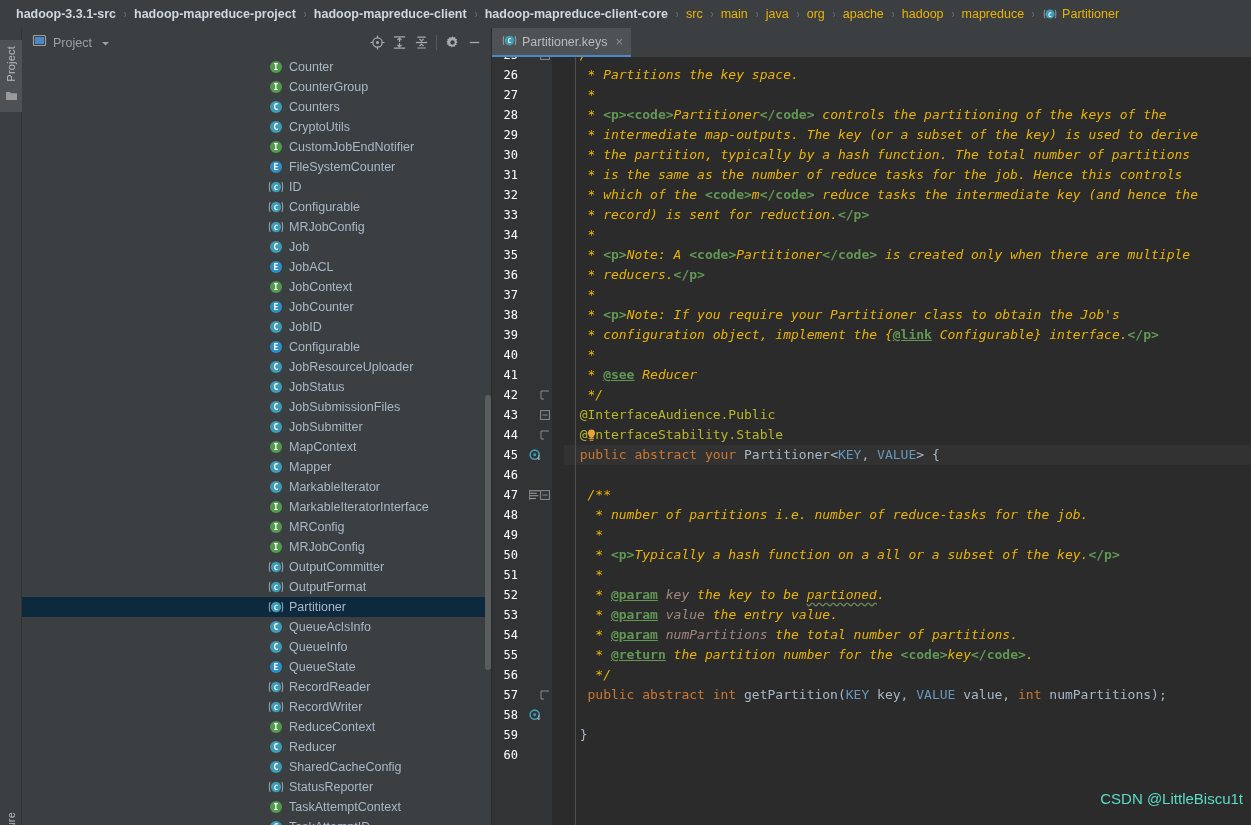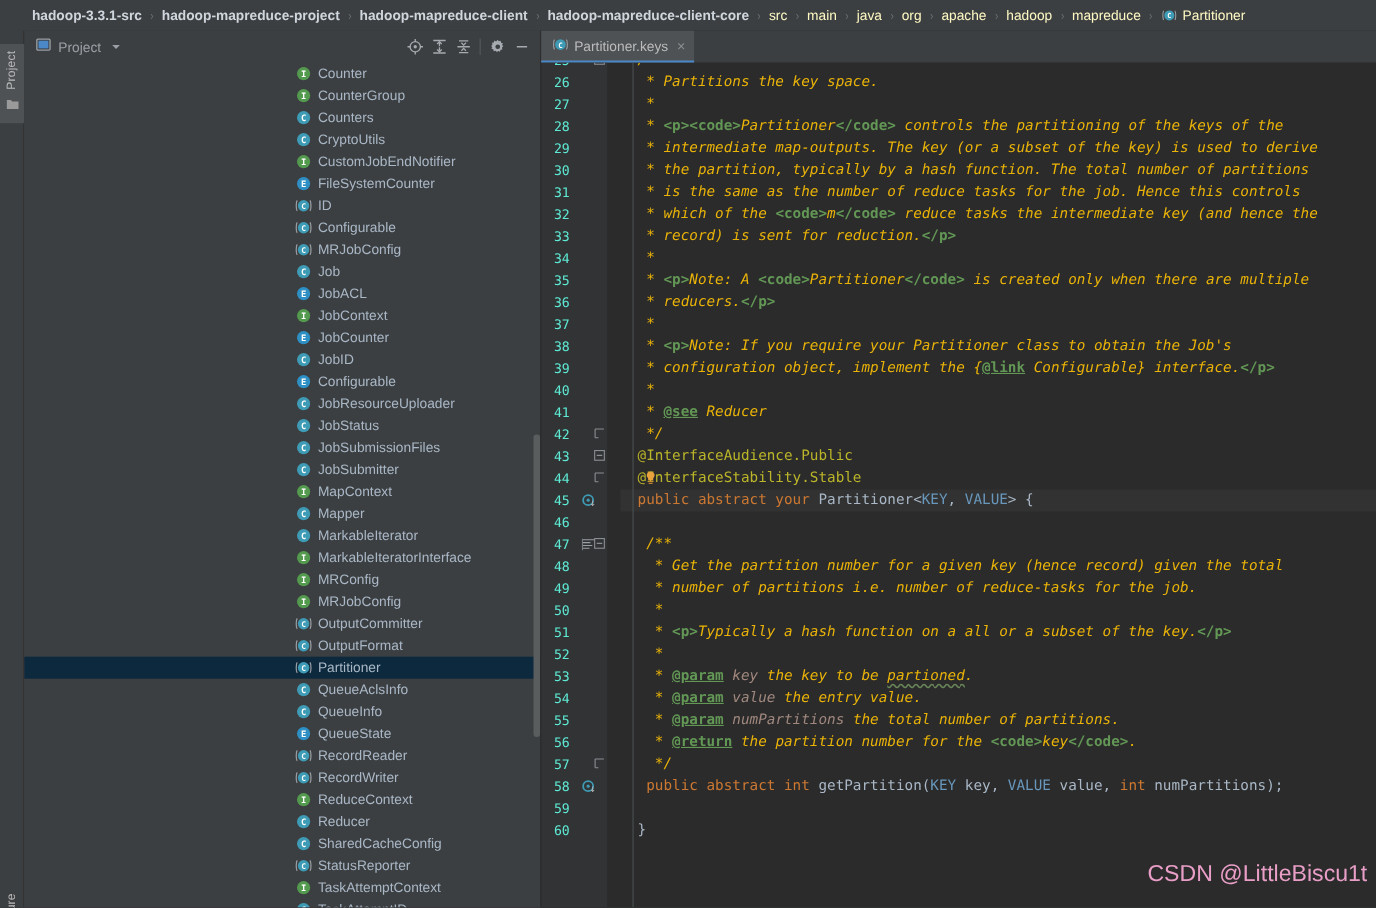--- a/index.html
+++ b/index.html
@@ -8,26 +8,26 @@
     background: #3c3f41;
     font-family: "Liberation Sans", sans-serif;
     overflow: hidden;
   }
 
   
   #breadcrumb-bar {
     height: 28px;
     background: #3c3f41;
     display: flex; align-items: center;
-    padding-left: 29px;
+    padding-left: 16px;
     font-size: 12.5px;
     white-space: nowrap;
     overflow: hidden;
   }
-  .crumb { color: #fef9c3; display: flex; align-items: center; }
+  .crumb { color: #eab308; display: flex; align-items: center; }
   .crumb.bold { font-weight: bold; color: #cfd6dd; }
   .crumb-sep {
     color: #6b7075; margin: 0 7px; font-size: 12px;
     transform: scaleX(0.75);
   }
   .cls-ico {
     display: inline-flex; align-items: center; justify-content: center;
     width: 15px; height: 15px; margin-right: 5px; flex: 0 0 auto;
   }
 
@@ -132,21 +132,21 @@
     width: 60px; flex: 0 0 60px; position: relative;
     background: #313335;
   }
   .gut-row {
     height: 20px; display: flex; align-items: center;
     justify-content: flex-end;
     position: relative;
   }
   .lineno {
     font-family: "DejaVu Sans Mono", monospace;
-    font-size: 12px; color: #5eead4;
+    font-size: 12px; color: #ffffff;
     width: 26px; text-align: right;
   }
   .gut-icons {
     width: 34px; height: 20px; position: relative;
     display: flex; align-items: center; justify-content: center;
   }
   .fold-mark { position: absolute; right: 2px; }
 
   #code-pane {
     flex: 1; position: relative; overflow: hidden;
@@ -161,30 +161,30 @@
   
   .cmt      { color: #eab308; font-style: italic; }
   .cmt-tagb { color: #629755; font-style: normal; font-weight: bold; }
   .jdoc-tag { color: #629755; font-weight: bold; text-decoration: underline; font-style: normal;}
   .jdoc-par { color: #a1887f; font-style: italic; }
   .anno     { color: #bbb529; }
   .kw       { color: #cc7832; font-weight: normal; }
   .typ      { color: #a9b7c6; }
   .gen      { color: #6897bb; }
   .ident    { color: #a9b7c6; }
-  .typo     { text-decoration: underline wavy #6a8759; text-underline-offset: 3px;}
+  .typo     { text-decoration: underline wavy #6a8759; text-underline-offset: 3px; font-family: Liberation Mono, monospace;}
 
   #indent-guide {
     position: absolute; left: 23px; top: 0; width: 1px; height: 100%;
     background: #4b5052;
   }
   #watermark {
     position: absolute; right: 8px; bottom: 18px;
     font-family: "Liberation Sans", sans-serif;
-    font-size: 21px; color: #f9a8d4; opacity: .92;
+    font-size: 15px; color: #5eead4; opacity: .92;
   }
 </style>
 </head>
 <body>
 
 <div id="breadcrumb-bar">
     <span class="crumb bold">
       <span>hadoop-3.3.1-src</span>
     </span>
     <span class="crumb-sep">›</span>
@@ -907,21 +907,20 @@
             <div class="code-row"><span class="cmt">   */</span></div>
             <div class="code-row"><span class="anno">  @InterfaceAudience.Public</span></div>
             <div class="code-row" style="position: relative;"><span class="anno">  @InterfaceStability.Stable</span><span style="position: absolute; left: 22px; margin-top: 3px;"><svg width="11" height="13" viewBox="0 0 11 13">
                   <path d="M5.5 0.6a3.6 3.6 0 0 1 2.3 6.4v1.6H3.2V7A3.6 3.6 0 0 1 5.5.6z" fill="#e8a33d"></path>
                   <rect x="3.4" y="9.2" width="4.2" height="1.1" fill="#c98a2f"></rect>
                   <rect x="3.7" y="10.9" width="3.6" height="1" fill="#c98a2f"></rect>
                 </svg></span></div>
             <div class="code-row" style="background: rgb(50, 50, 50);"><span class="ident">  </span><span class="kw">public abstract your</span><span class="typ"> Partitioner</span><span class="typ">&lt;</span><span class="gen">KEY</span><span class="typ">, </span><span class="gen">VALUE</span><span class="typ">&gt; {</span></div>
             <div class="code-row"><span class="ident"></span></div>
             <div class="code-row"><span class="cmt">   /**</span></div>
-            <div class="code-row"><span class="cmt">    * Get the partition number for a given key (hence record) given the total</span></div>
             <div class="code-row"><span class="cmt">    * number of partitions i.e. number of reduce-tasks for the job.</span></div>
             <div class="code-row"><span class="cmt">    *</span></div>
             <div class="code-row"><span class="cmt">    * </span><span class="cmt-tagb">&lt;p&gt;</span><span class="cmt">Typically a hash function on a all or a subset of the key.</span><span class="cmt-tagb">&lt;/p&gt;</span></div>
             <div class="code-row"><span class="cmt">    *</span></div>
             <div class="code-row"><span class="cmt">    * </span><span class="jdoc-tag">@param</span><span class="jdoc-par"> key</span><span class="cmt"> the key to be </span><span class="cmt typo">partioned</span><span class="cmt">.</span></div>
             <div class="code-row"><span class="cmt">    * </span><span class="jdoc-tag">@param</span><span class="jdoc-par"> value</span><span class="cmt"> the entry value.</span></div>
             <div class="code-row"><span class="cmt">    * </span><span class="jdoc-tag">@param</span><span class="jdoc-par"> numPartitions</span><span class="cmt"> the total number of partitions.</span></div>
             <div class="code-row"><span class="cmt">    * </span><span class="jdoc-tag">@return</span><span class="cmt"> the partition number for the </span><span class="cmt-tagb">&lt;code&gt;</span><span class="cmt">key</span><span class="cmt-tagb">&lt;/code&gt;</span><span class="cmt">.</span></div>
             <div class="code-row"><span class="cmt">    */</span></div>
             <div class="code-row"><span class="ident">   </span><span class="kw">public abstract int</span><span class="typ"> getPartition</span><span class="typ">(</span><span class="gen">KEY</span><span class="typ"> key, </span><span class="gen">VALUE</span><span class="typ"> value, </span><span class="kw">int</span><span class="typ"> numPartitions);</span></div>

